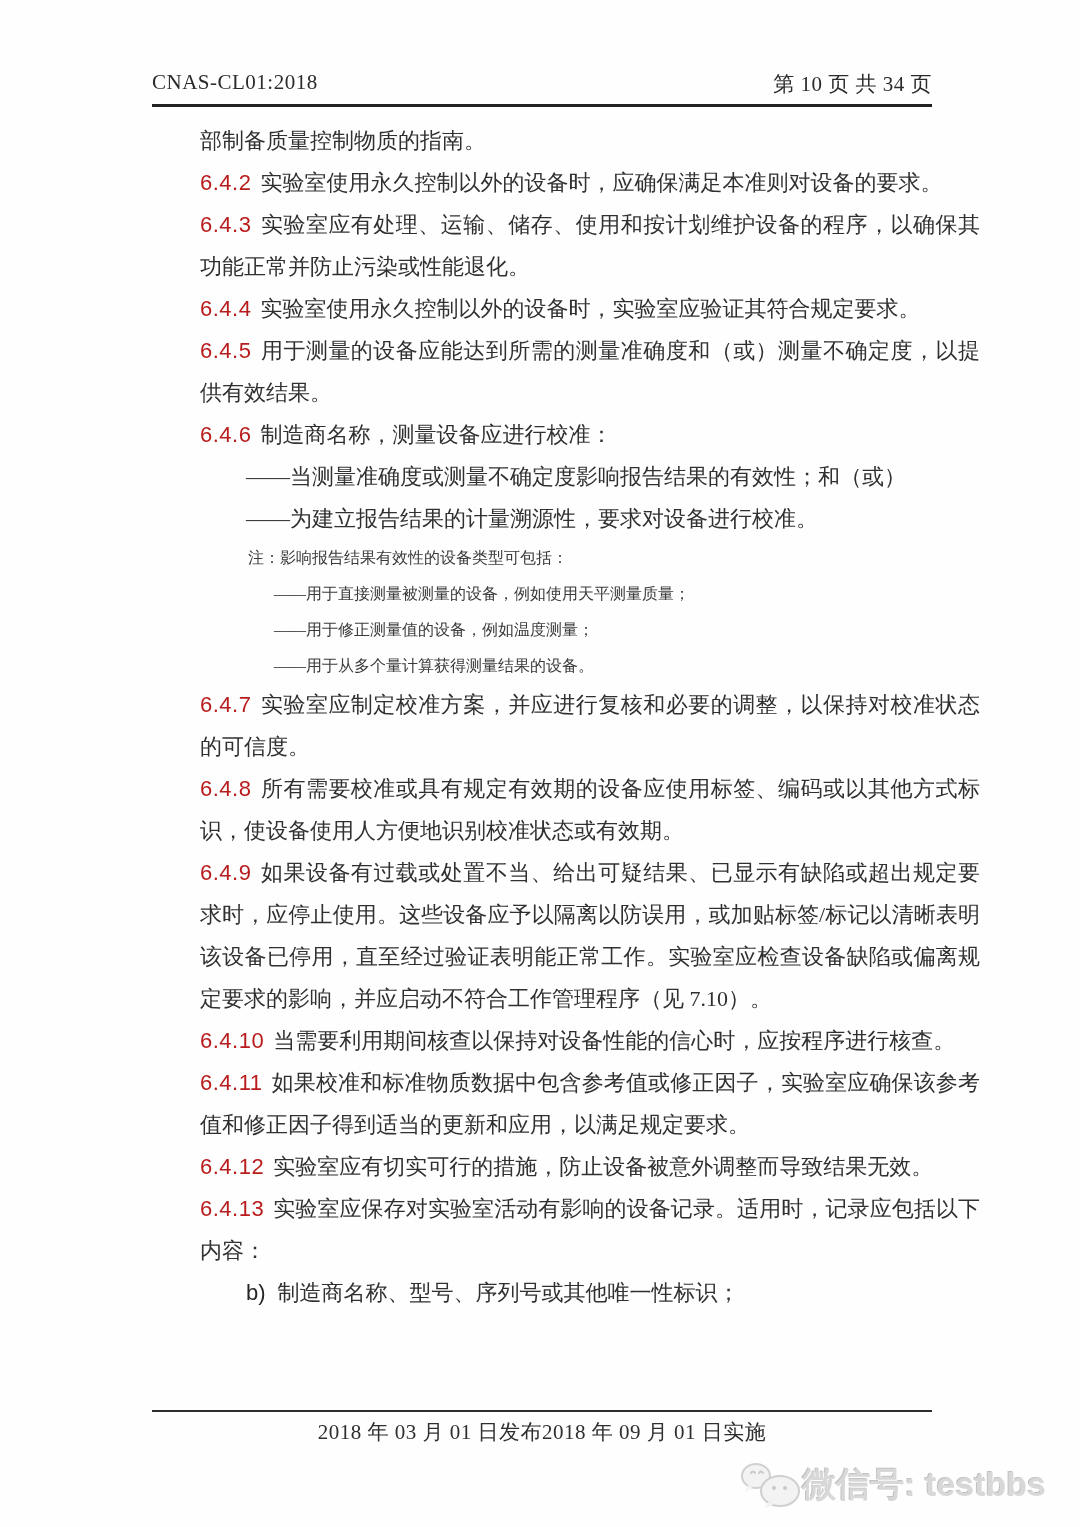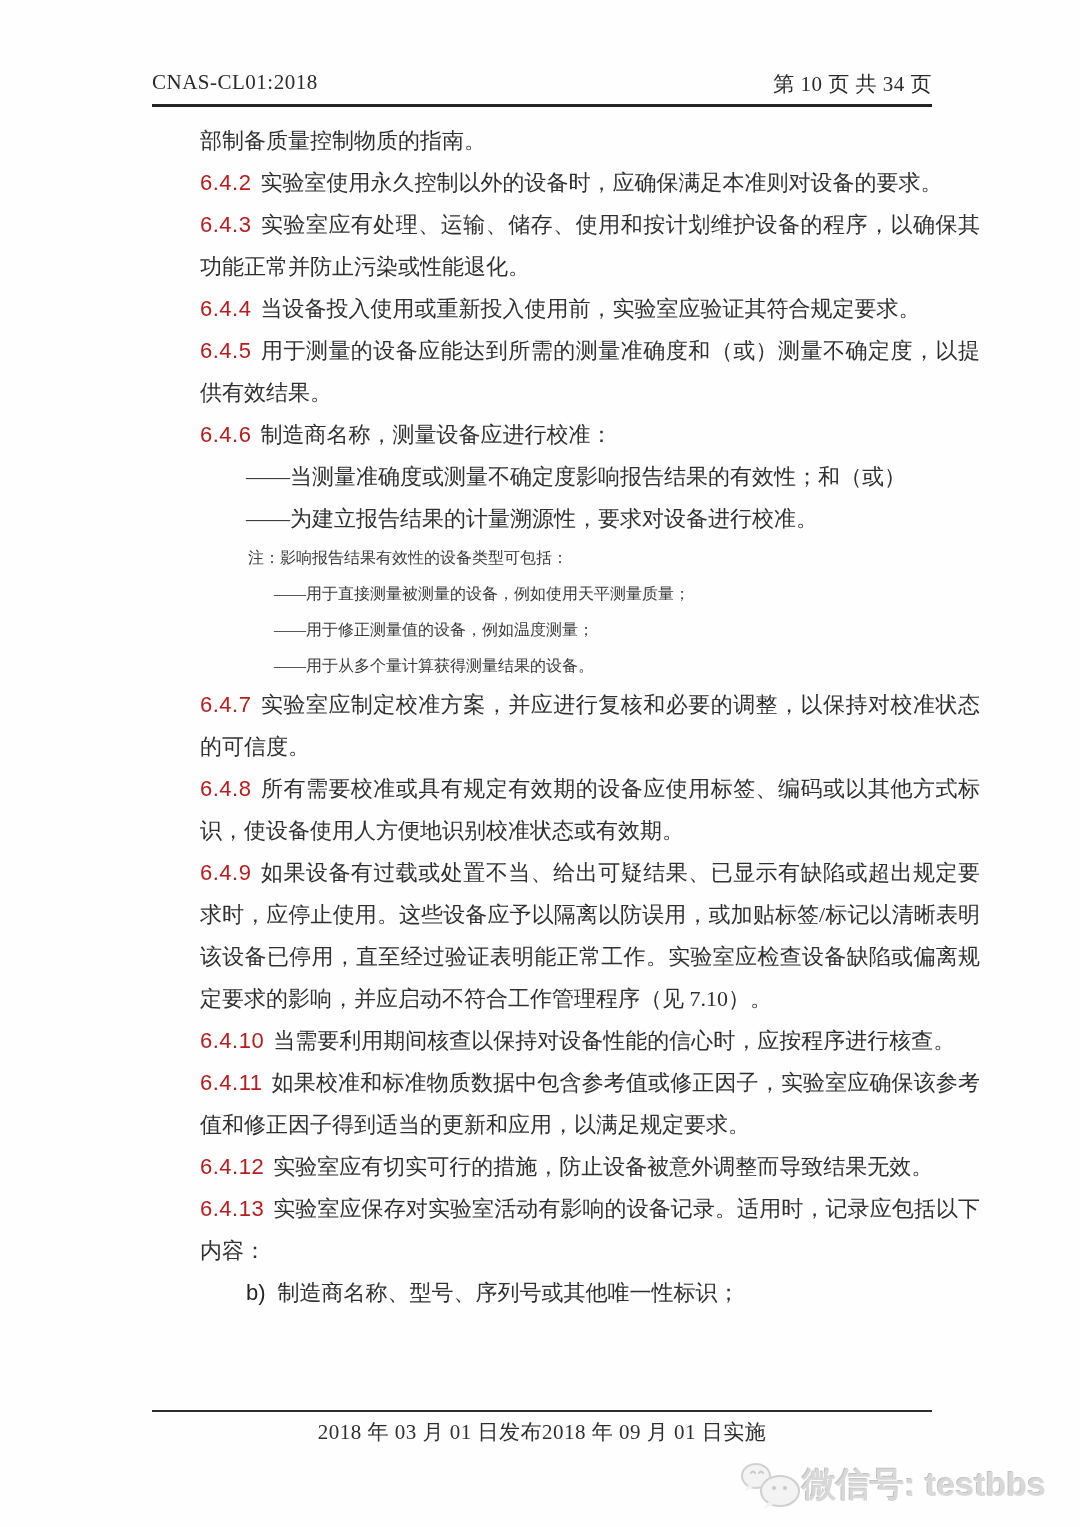--- a/index.html
+++ b/index.html
@@ -81,21 +81,21 @@
   </div>
   <div class="hdr-rule"></div>
 
   <div class="doc">
     <p class="para">部制备质量控制物质的指南。</p>
 
     <p class="para"><span class="num">6.4.2</span><span>实验室使用永久控制以外的设备时，应确保满足本准则对设备的要求。</span></p>
 
     <p class="para"><span class="num">6.4.3</span><span>实验室应有处理、运输、储存、使用和按计划维护设备的程序，以确保其功能正常并防止污染或性能退化。</span></p>
 
-    <p class="para"><span class="num">6.4.4</span><span>当设备投入使用或重新投入使用前，实验室应验证其符合规定要求。</span></p>
+    <p class="para"><span class="num">6.4.4</span><span>实验室使用永久控制以外的设备时，实验室应验证其符合规定要求。</span></p>
 
     <p class="para"><span class="num">6.4.5</span><span>用于测量的设备应能达到所需的测量准确度和（或）测量不确定度，以提供有效结果。</span></p>
 
     <p class="para"><span class="num">6.4.6</span><span>制造商名称，测量设备应进行校准：</span></p>
 
     <p class="para indent">——当测量准确度或测量不确定度影响报告结果的有效性；和（或）</p>
     <p class="para indent">——为建立报告结果的计量溯源性，要求对设备进行校准。</p>
 
     <p class="note">注：影响报告结果有效性的设备类型可包括：</p>
     <p class="note nd">——用于直接测量被测量的设备，例如使用天平测量质量；</p>

